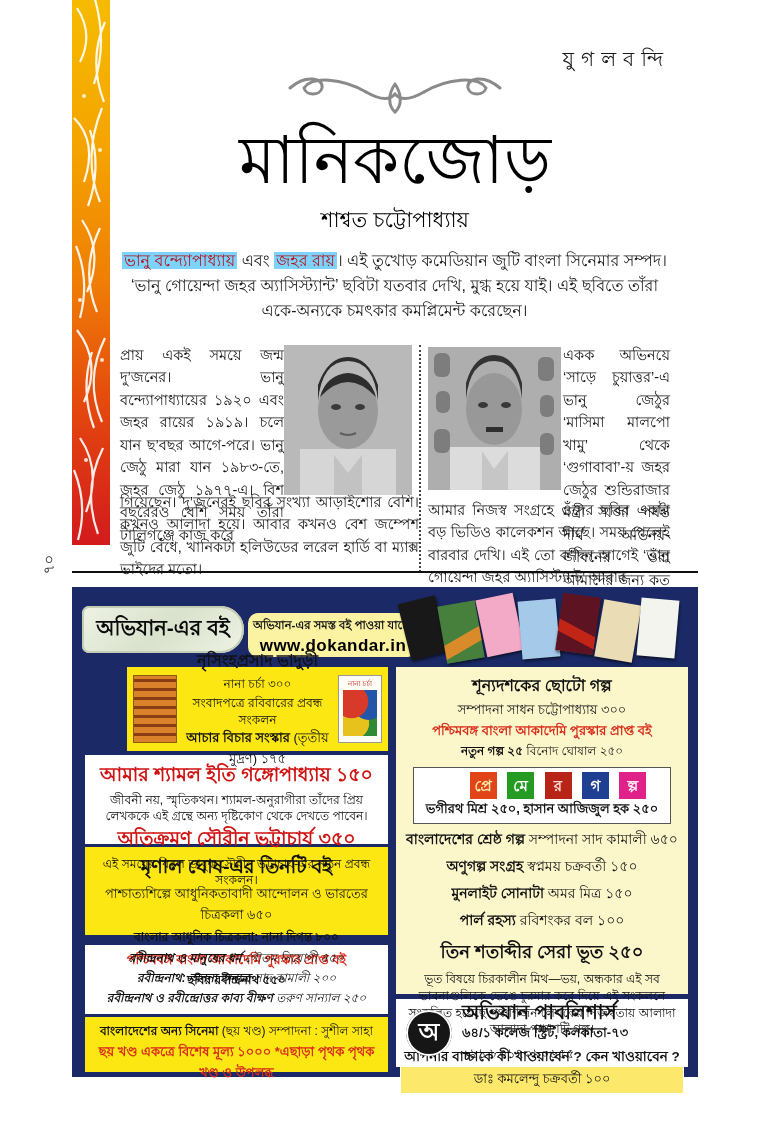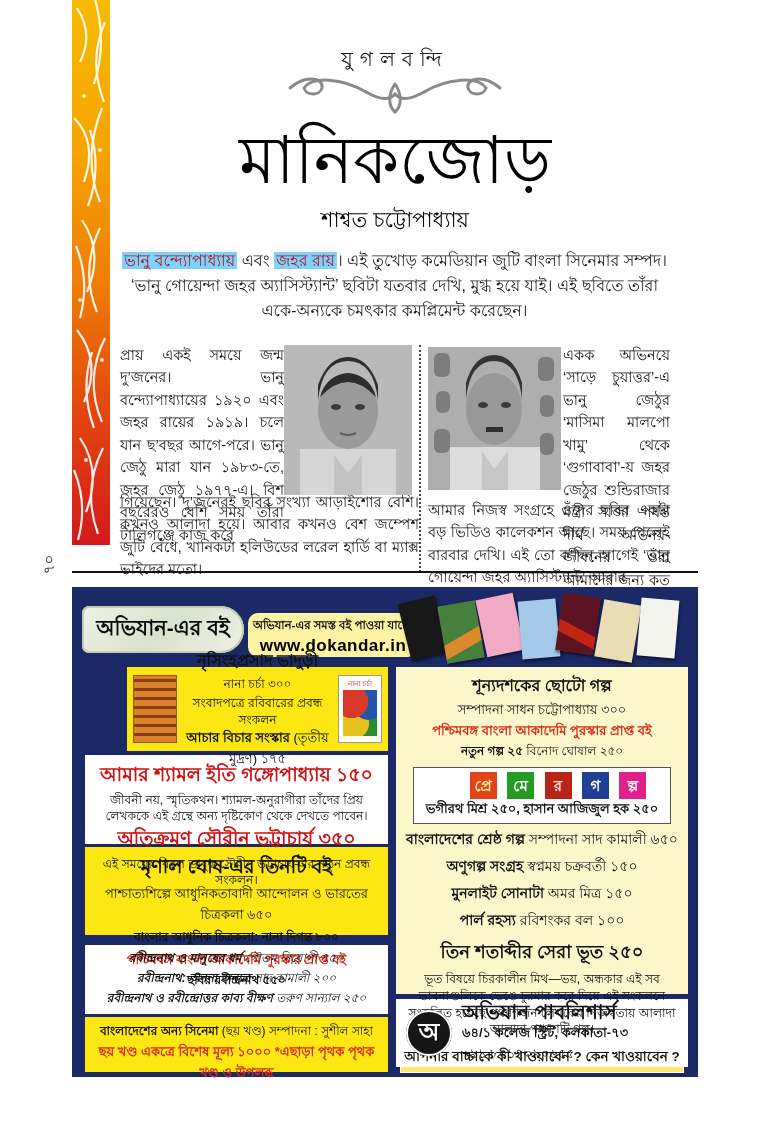--- a/index.html
+++ b/index.html
@@ -5,21 +5,21 @@
   html,body{margin:0;padding:0;background:#ffffff;}
   #page{position:relative;width:770px;height:1136px;background:#ffffff;overflow:hidden;
         font-family:"Liberation Sans",sans-serif;color:#111;}
 
   
   .deco-strip{position:absolute;left:72px;top:0;width:38px;height:545px;
     background:linear-gradient(180deg,#f6bb00 0%,#f4a300 28%,#ef7d06 52%,#e4490e 74%,#d31a1d 100%);}
   .deco-strip svg{display:block;}
 
   
-  .kicker{position:absolute;left:120px;top:44px;width:550px;text-align:center;
+  .kicker{position:absolute;left:120px;top:44px;width:550px;text-align:right;
     font-size:20px;letter-spacing:7px;color:#1a1a1a;}
   .flourish{position:absolute;left:120px;top:74px;width:550px;text-align:center;}
   .main-title{position:absolute;left:120px;top:110px;width:550px;text-align:center;
     font-family:"Liberation Serif",serif;font-size:66px;font-weight:normal;color:#000;}
   .author{position:absolute;left:120px;top:204px;width:550px;text-align:center;font-size:21px;color:#000;}
 
   
   .intro{position:absolute;left:122px;top:249px;width:545px;text-align:center;
     font-size:16px;line-height:1.55;color:#1a1a1a;}
   .intro .hl{color:#b5121b;background:#7dd3fc;padding:0 2px;}
@@ -293,20 +293,21 @@
         <div class="rrow"><b>বাংলাদেশের শ্রেষ্ঠ গল্প</b><span> সম্পাদনা সাদ কামালী  ৬৫০</span></div>
         <div class="rrow"><b>অণুগল্প সংগ্রহ</b><span> স্বপ্নময় চক্রবর্তী  ১৫০</span></div>
         <div class="rrow"><b>মুনলাইট সোনাটা</b><span> অমর মিত্র  ১৫০</span></div>
         <div class="rrow"><b>পার্ল রহস্য</b><span> রবিশংকর বল ১০০</span></div>
 
         <div class="ghost-t">তিন শতাব্দীর সেরা ভূত ২৫০</div>
         <div class="ghost-d">ভূত বিষয়ে চিরকালীন মিথ—ভয়, অন্ধকার এই সব ভাবনাগুলিকে ভেঙে চুরমার করে দিয়ে এই সংকলনে সংকলিত হয়েছে পঞ্চাশজন লেখকের নিজস্বতায় আলাদা আলাদা পঞ্চাশটি গল্প।</div>
 
         <div class="child">
           <div class="q">আপনার বাচ্চাকে কী খাওয়াবেন ? কেন খাওয়াবেন ?</div>
+          <div class="a">ডাঃ কমলেন্দু চক্রবর্তী  ১০০</div>
         </div>
       </div>
 
       <div class="pubbox">
         <div class="publogo">
           <span>অ</span>
         </div>
         <div>
           <div class="pubname">অভিযান পাবলিশার্স</div>
           <div class="pubaddr">৬৪/১ কলেজ স্ট্রিট, কলকাতা-৭৩</div>

